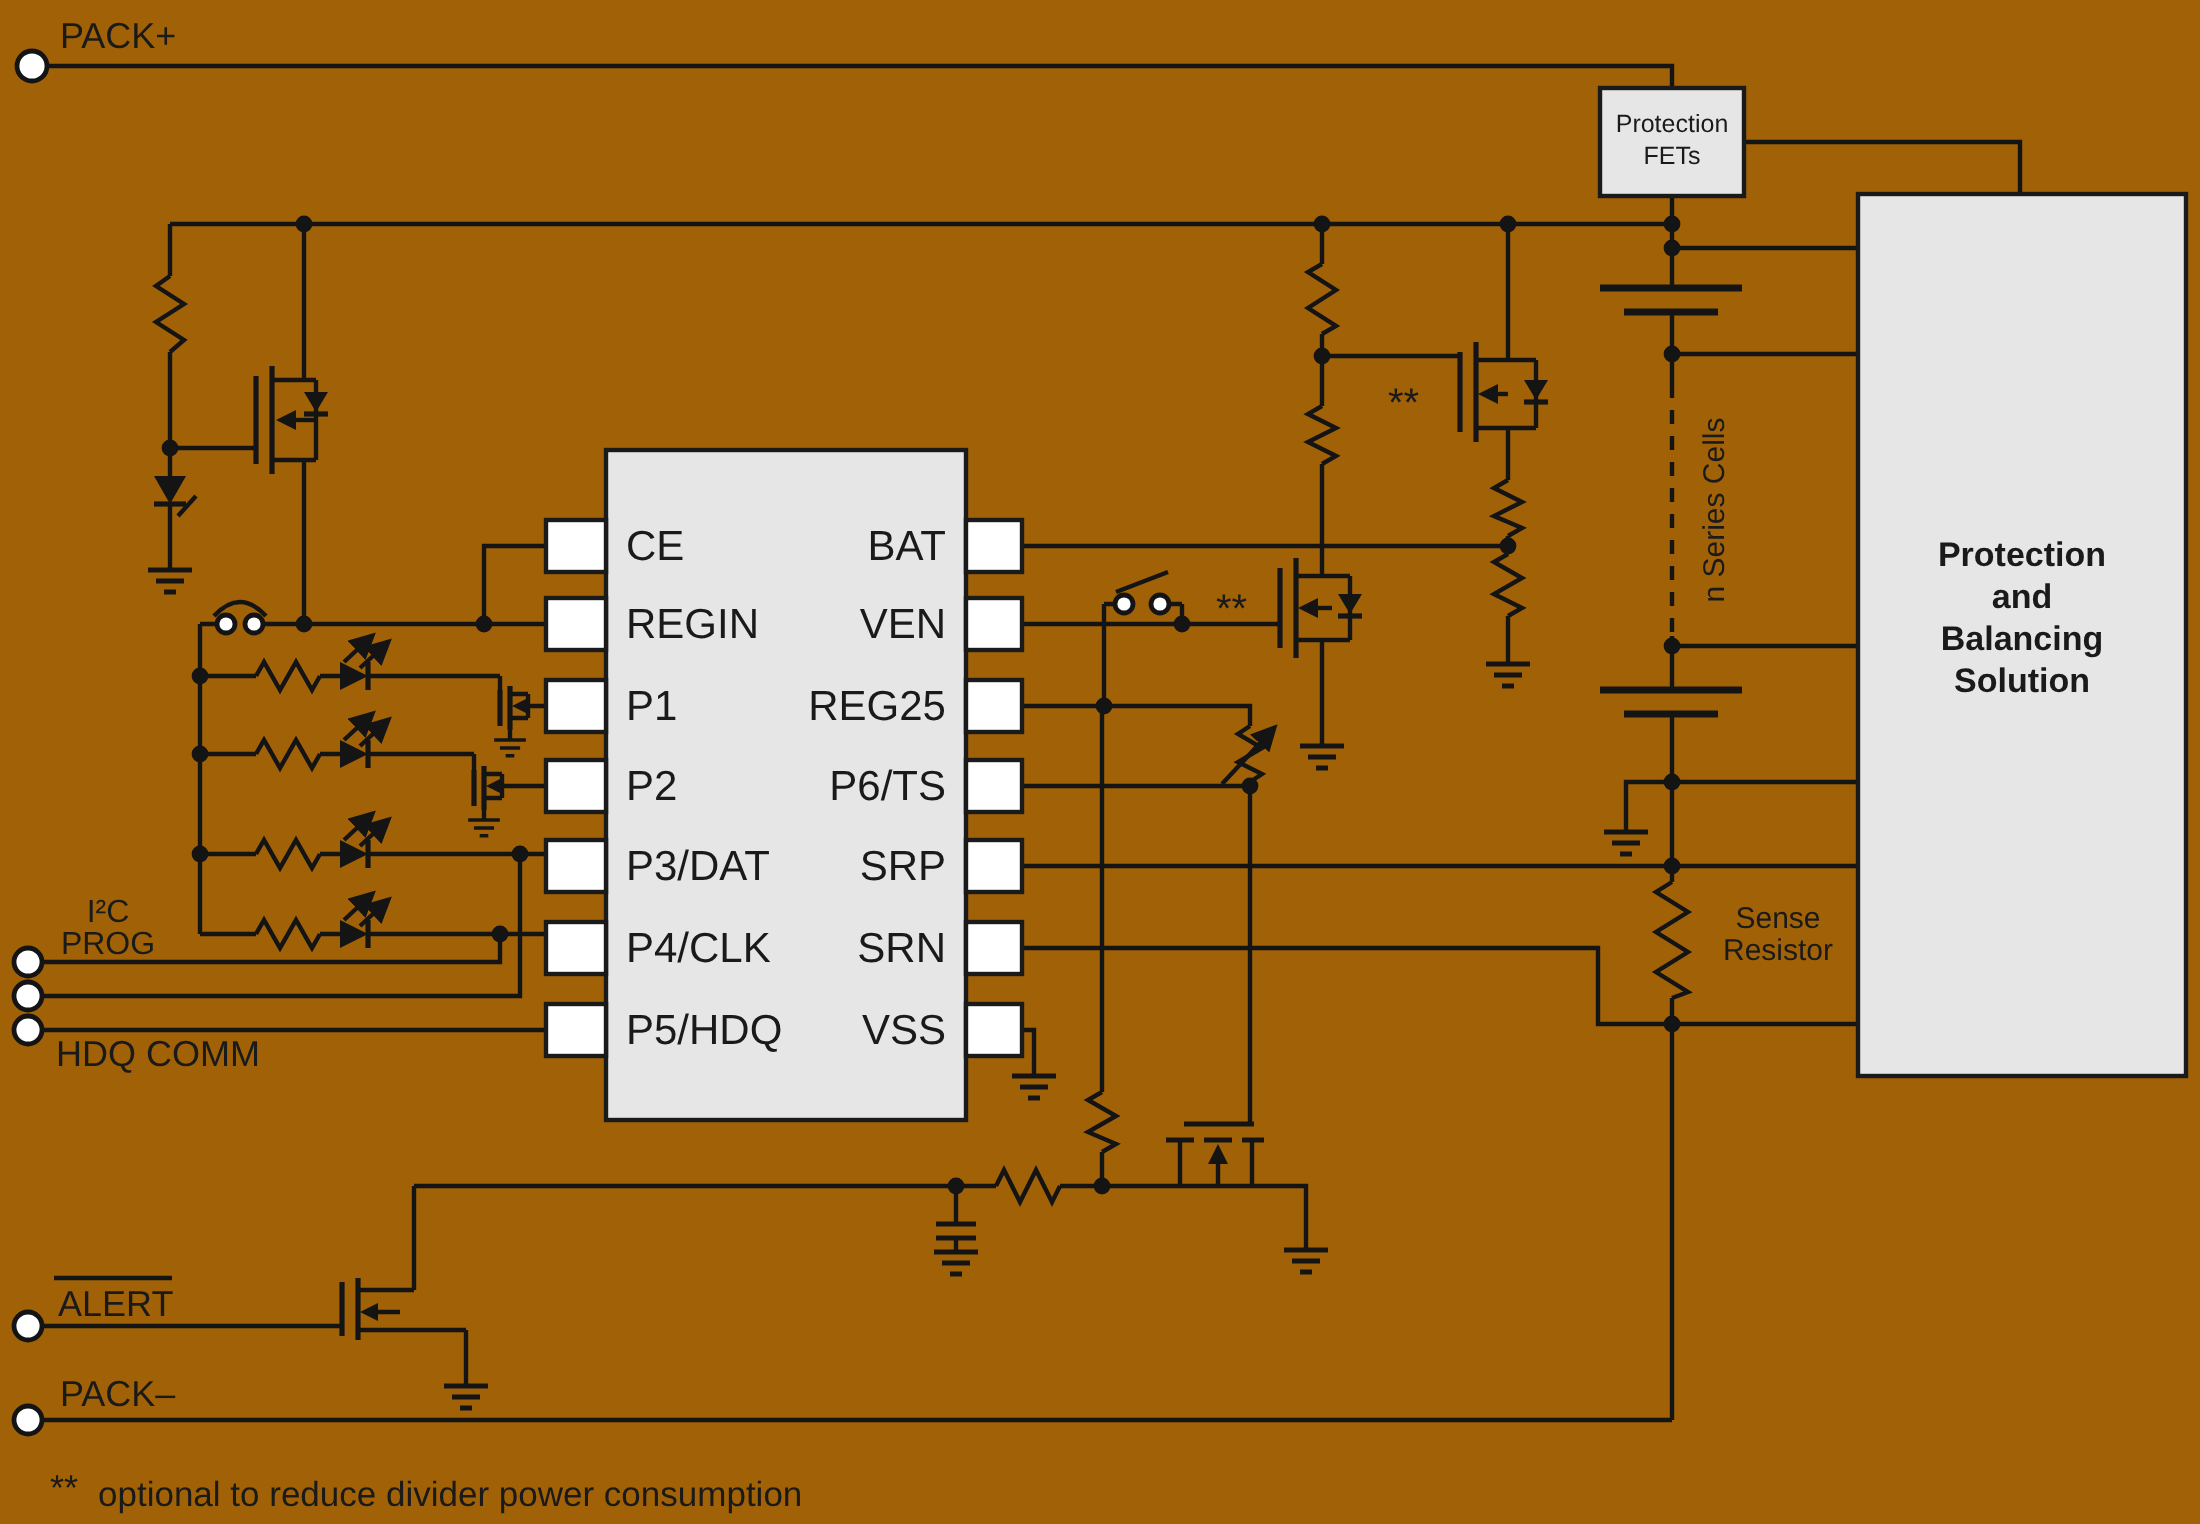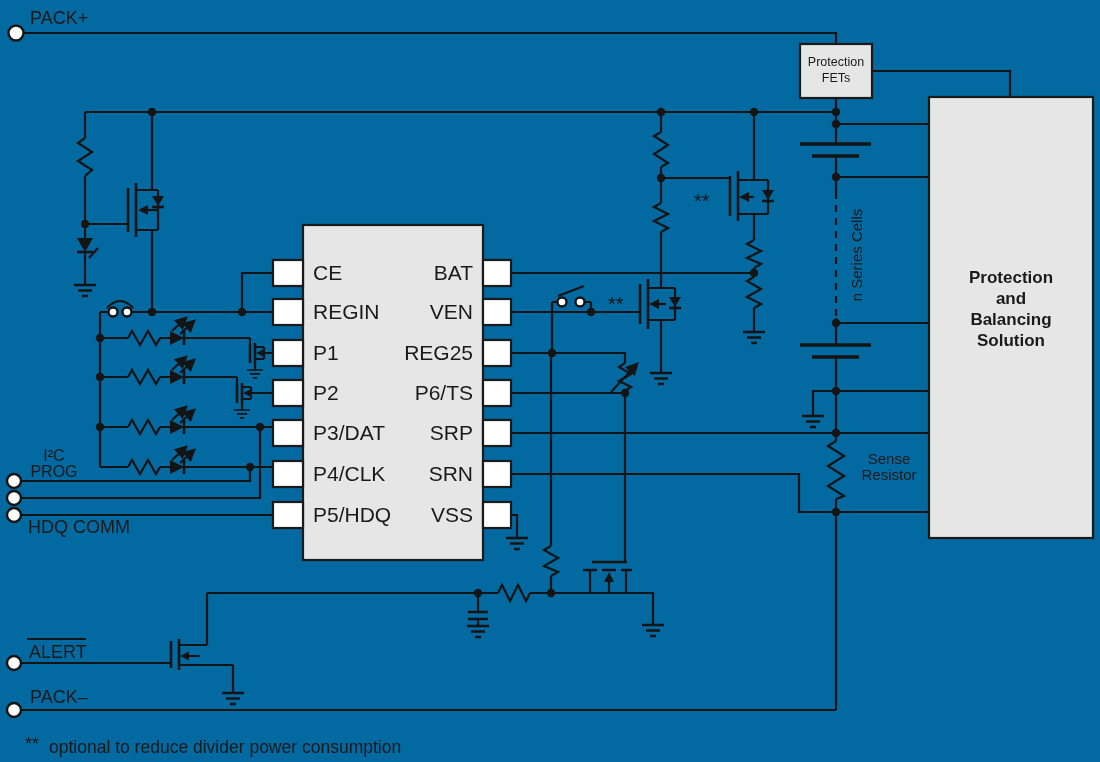--- a/index.html
+++ b/index.html
@@ -1,16 +1,16 @@
 <!DOCTYPE html>
 <html><head>
 <meta charset="utf-8">
 <style>
   html,body{margin:0;padding:0;background:#fff;}
-  .stage{width:1100px;height:762px;position:relative;background:#0369a1;}
+  .stage{width:1100px;height:762px;position:relative;background:#a16207;}
   svg{display:block;font-family:"Liberation Sans", sans-serif;}
   .w{fill:none;stroke:#141414;stroke-width:2.2;stroke-linecap:butt;stroke-linejoin:miter;}
   .w25{fill:none;stroke:#141414;stroke-width:2.6;}
   .plate{fill:none;stroke:#141414;stroke-width:3.4;stroke-linecap:butt;}
   .dash{fill:none;stroke:#141414;stroke-width:2.2;stroke-dasharray:7 6;}
   .dot{fill:#141414;stroke:none;}
   .term{fill:#fff;stroke:#141414;stroke-width:2.4;}
   .blk{fill:#e6e6e6;stroke:#1a1a1a;stroke-width:2.2;}
   .pin{fill:#fff;stroke:#1a1a1a;stroke-width:2.2;}
   .tri{fill:#141414;stroke:none;}

